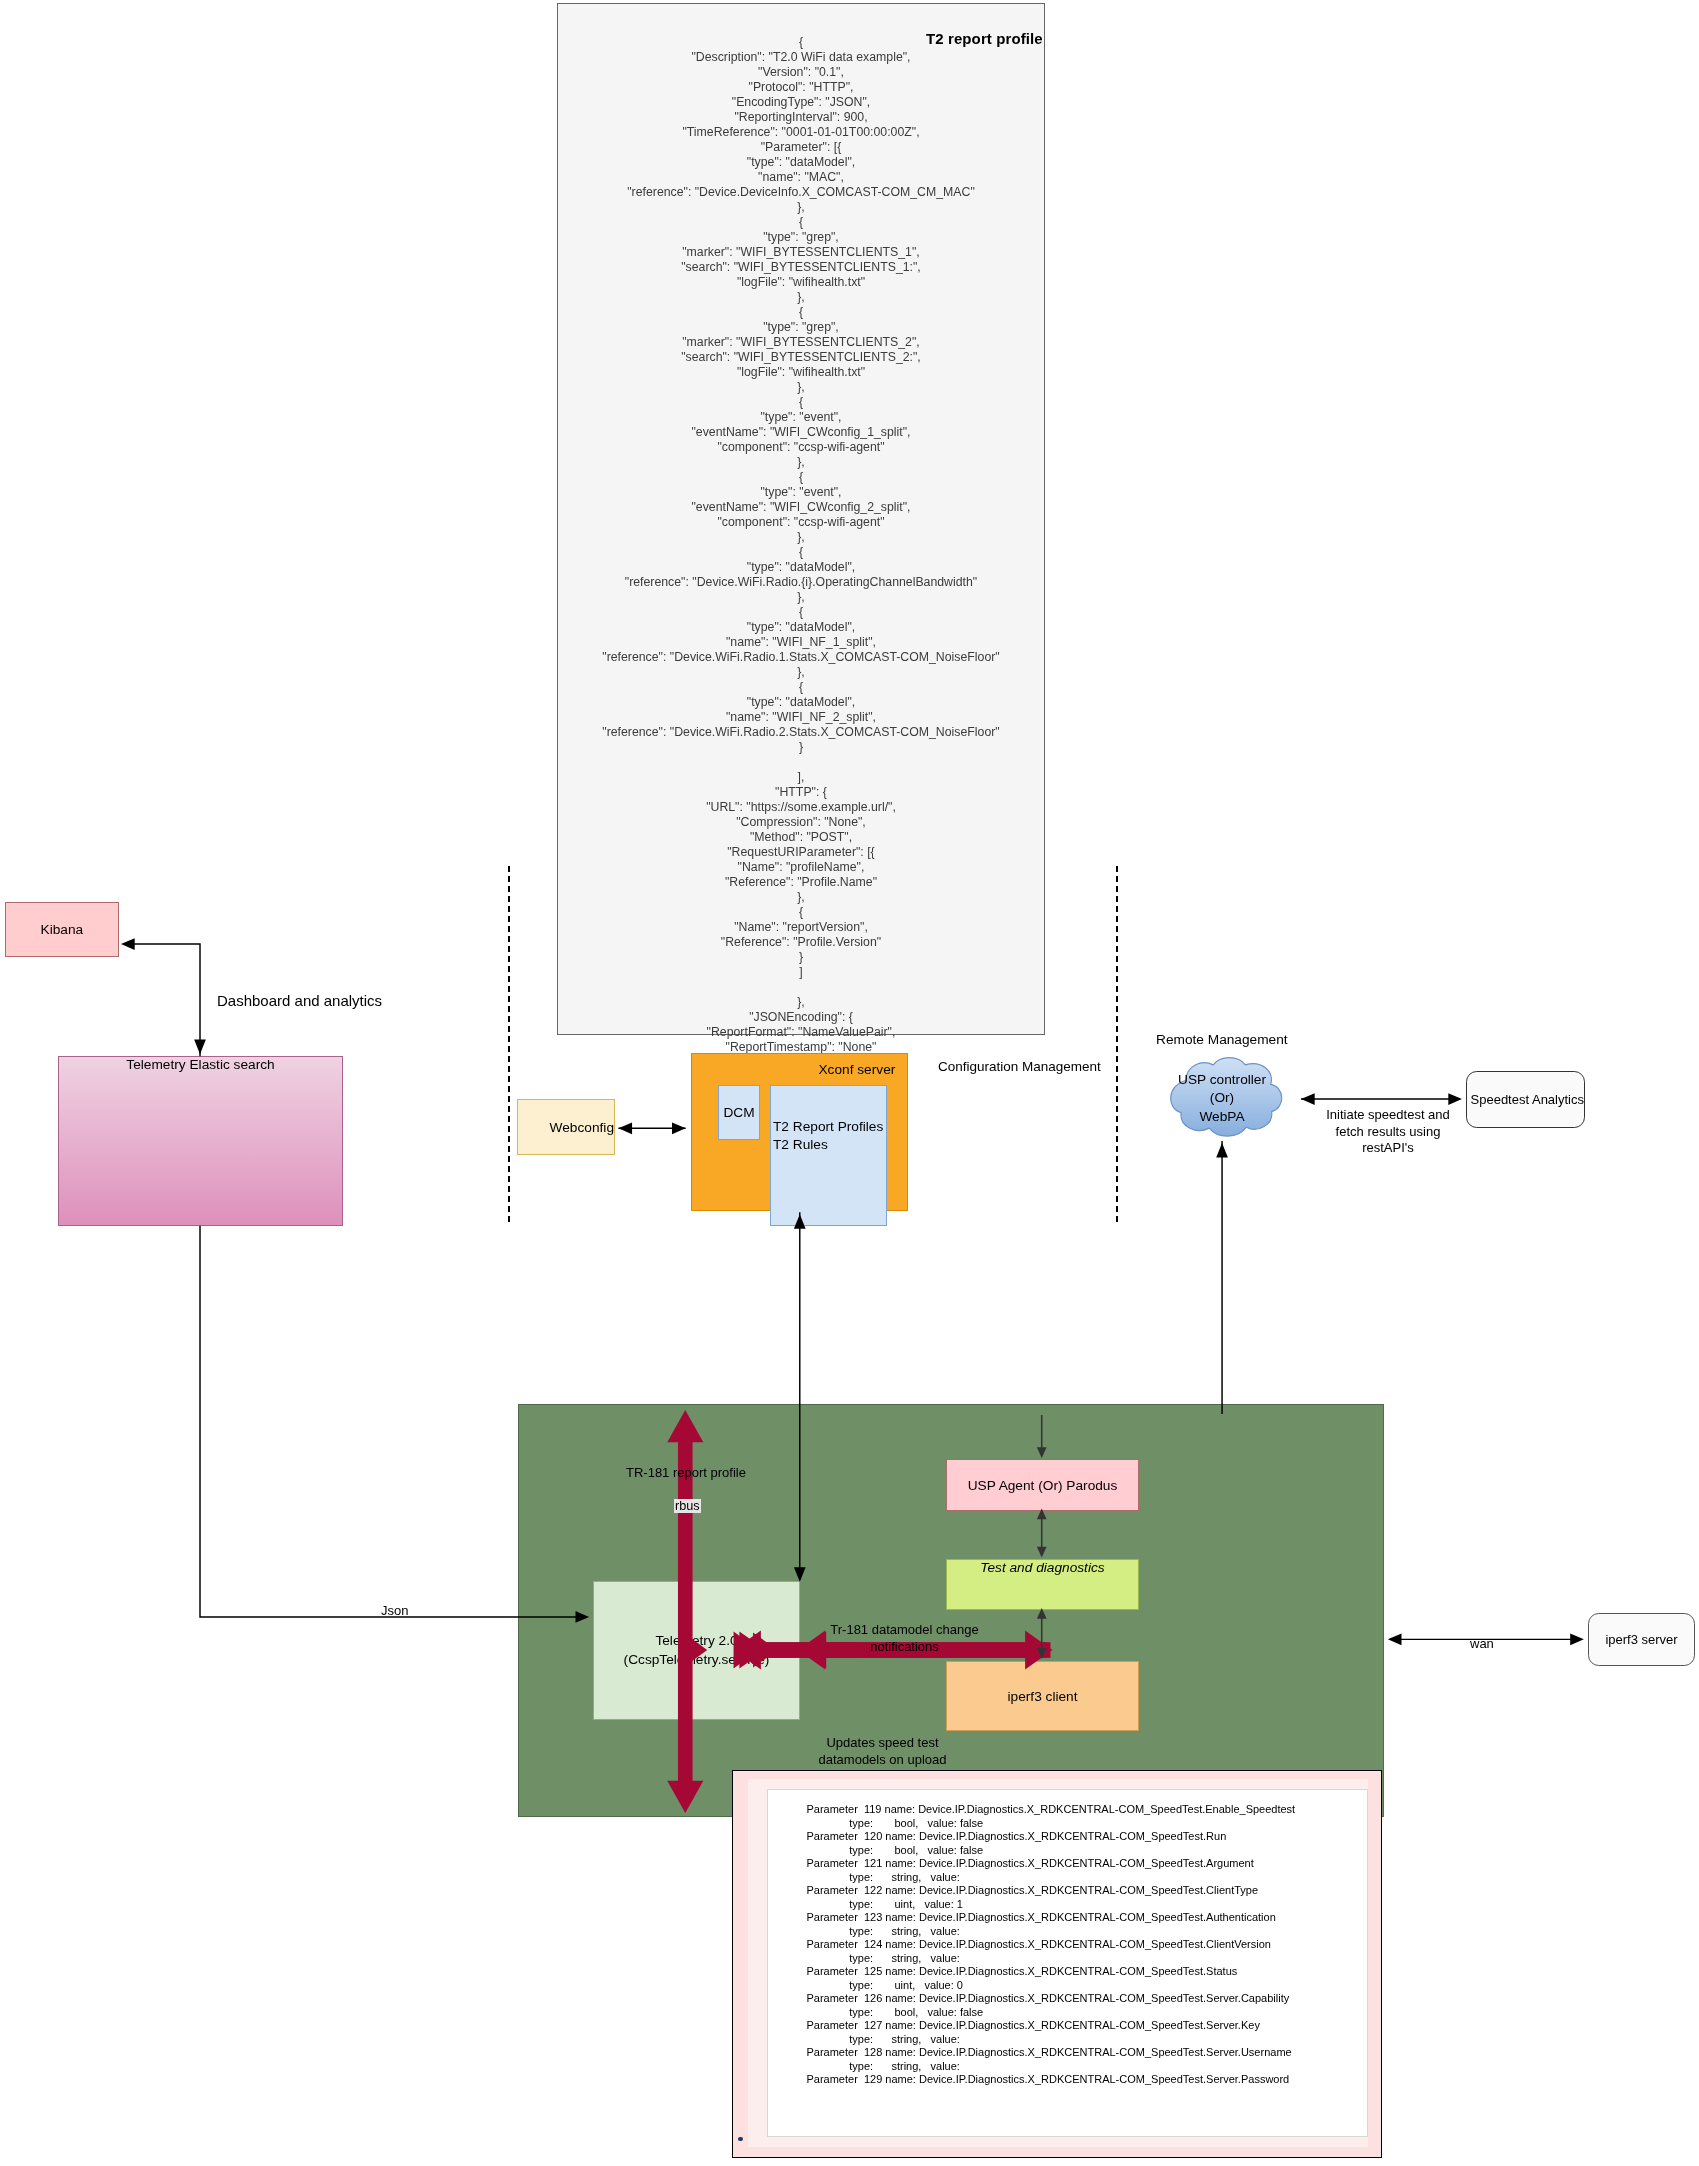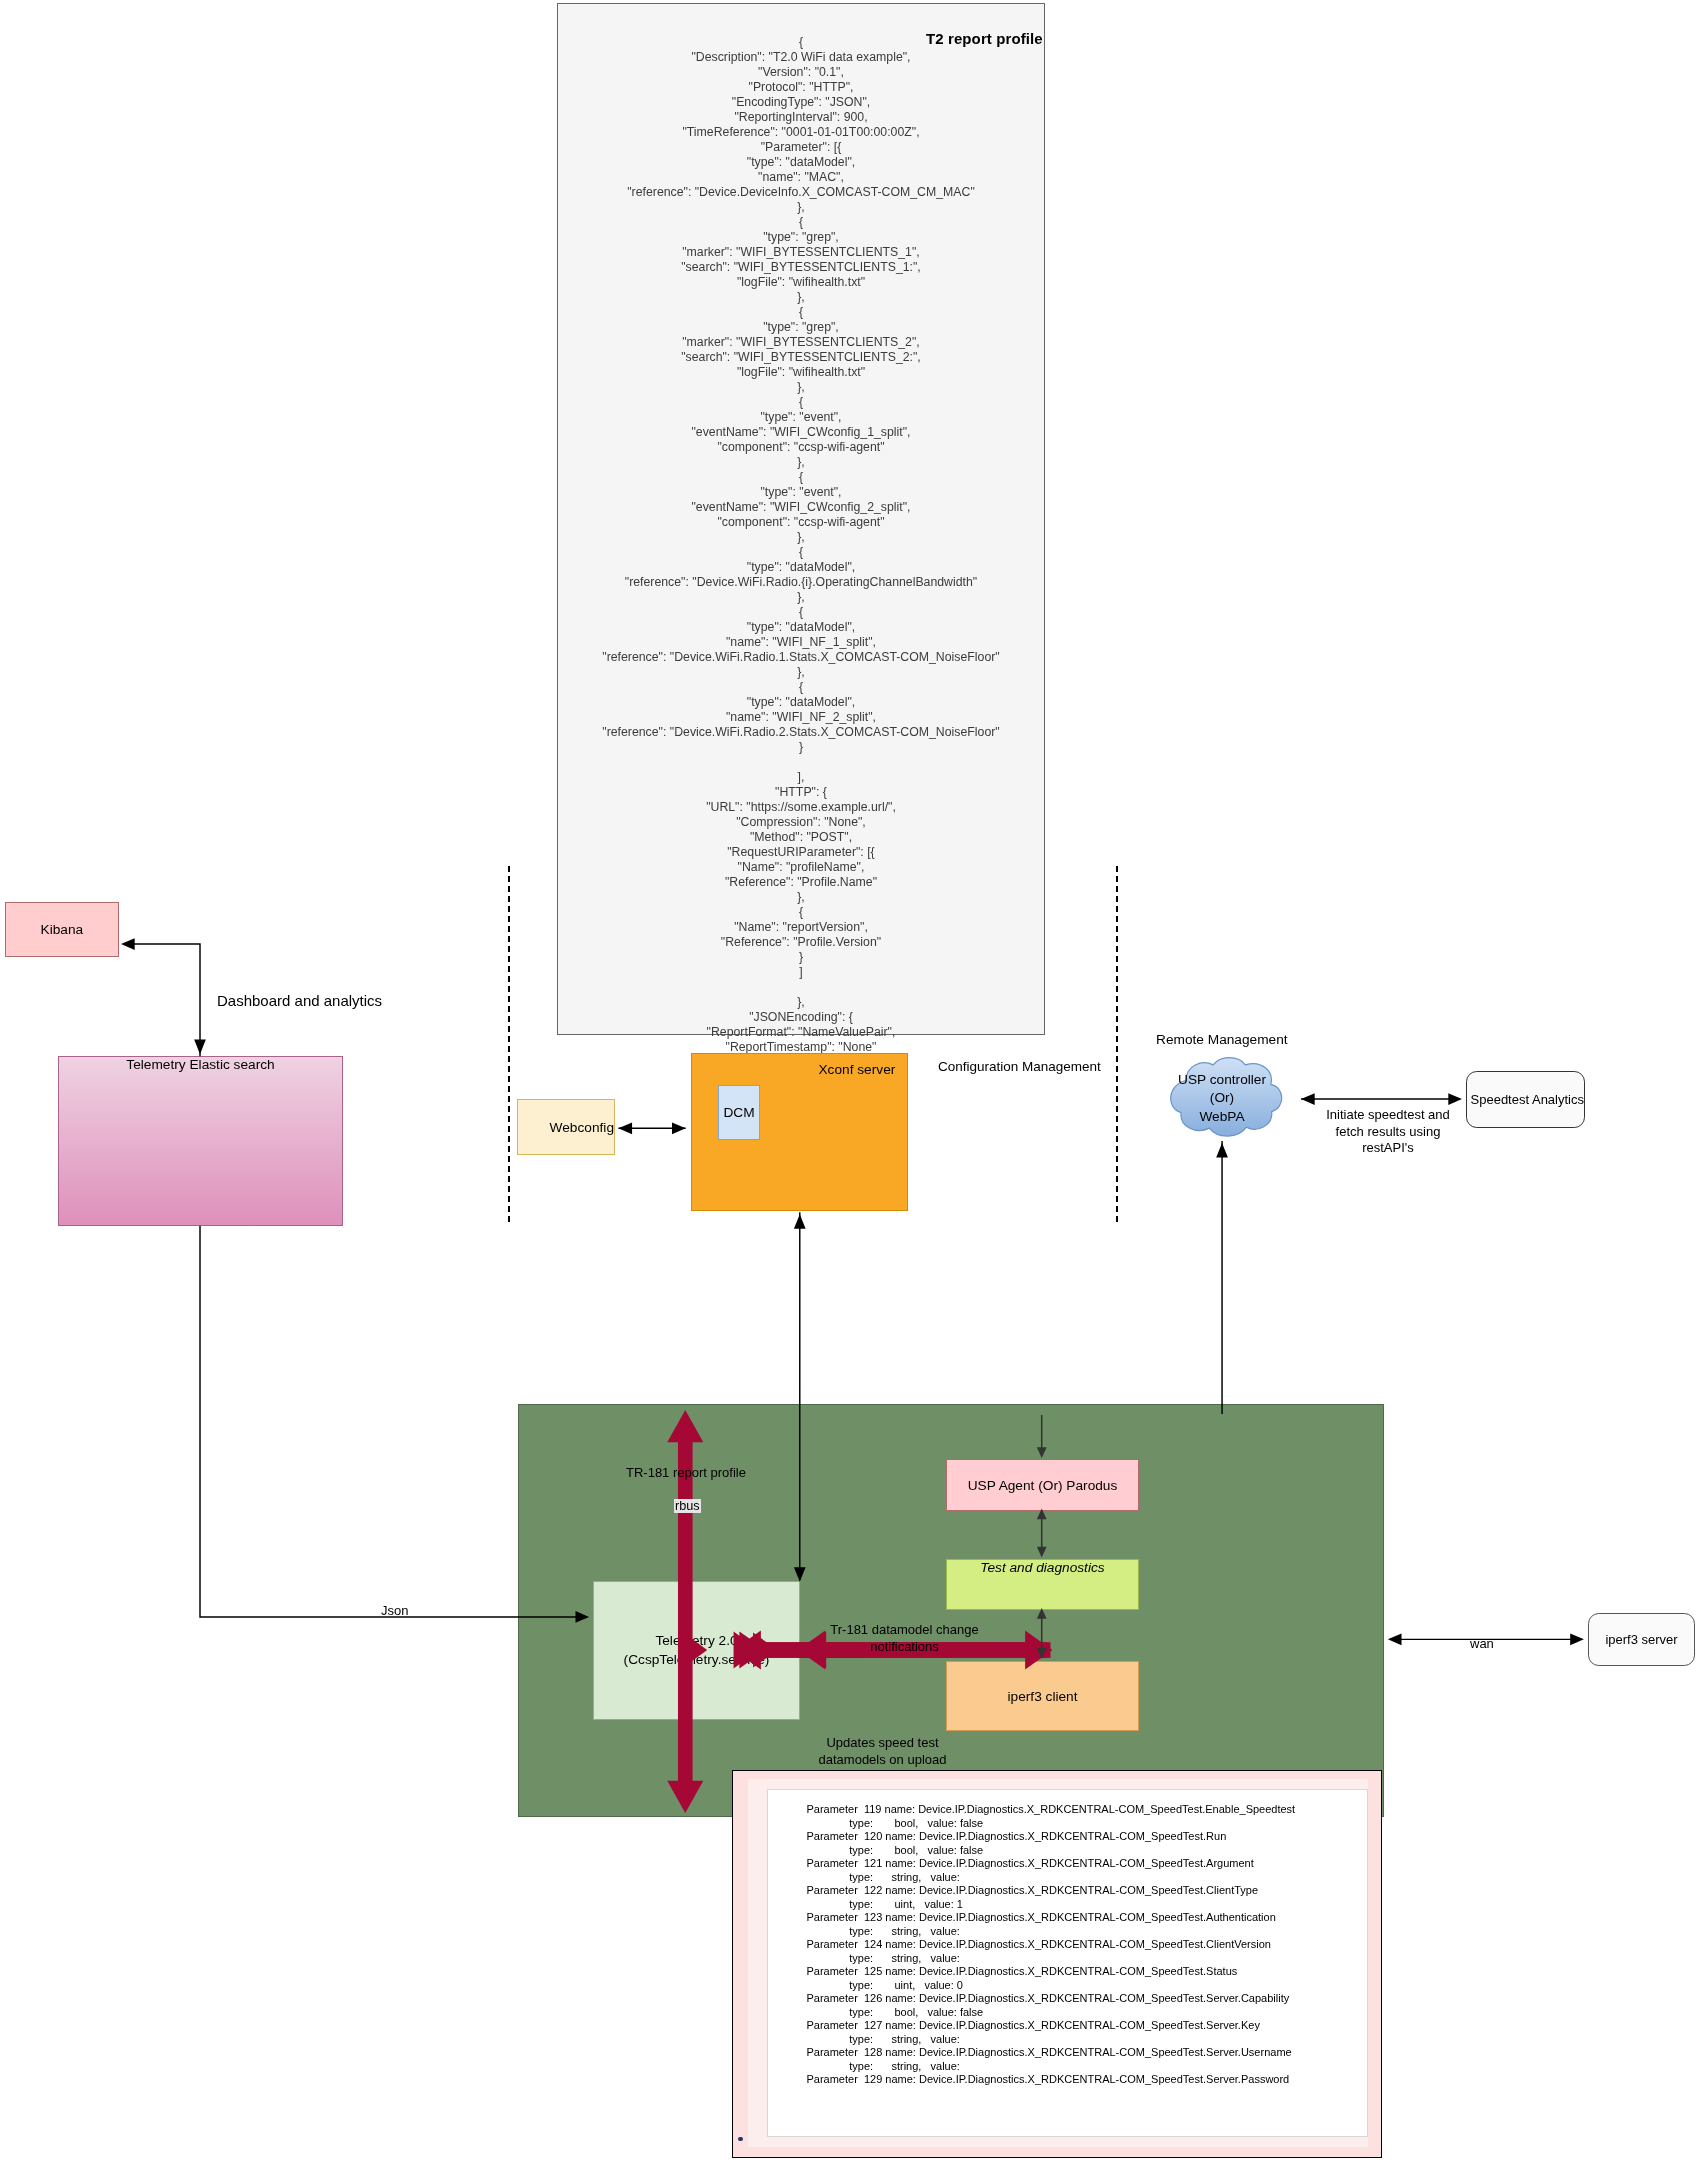--- a/index.html
+++ b/index.html
@@ -295,20 +295,24 @@
 <div class="abs" id="webconfig-box">
   <span>Webconfig</span>
 </div>
 
 <div class="abs" style="left:938px; top:1051px; font-size:13.5px; white-space:nowrap;margin-top:8px;">Configuration Management</div>
 
 <div class="abs" id="xconf-box">
   <div id="xconf-label">Xconf server</div>
   <div id="dcm-box">
     <span>DCM</span>
+  </div>
+  <div id="t2rules-box">
+    <span style="white-space:pre-line;">T2 Report Profiles
+T2 Rules</span>
   </div>
 </div>
 
 <div class="abs" id="remote-mgmt-label">Remote Management</div>
 
 <div class="abs" id="cloud-wrap">
   <svg class="ovl" width="146" height="88" viewBox="0 0 150 90">
     <defs>
       <linearGradient id="cloudgrad" x1="0" y1="0" x2="0" y2="1">
         <stop offset="0%" stop-color="#cfe0f4"></stop>

